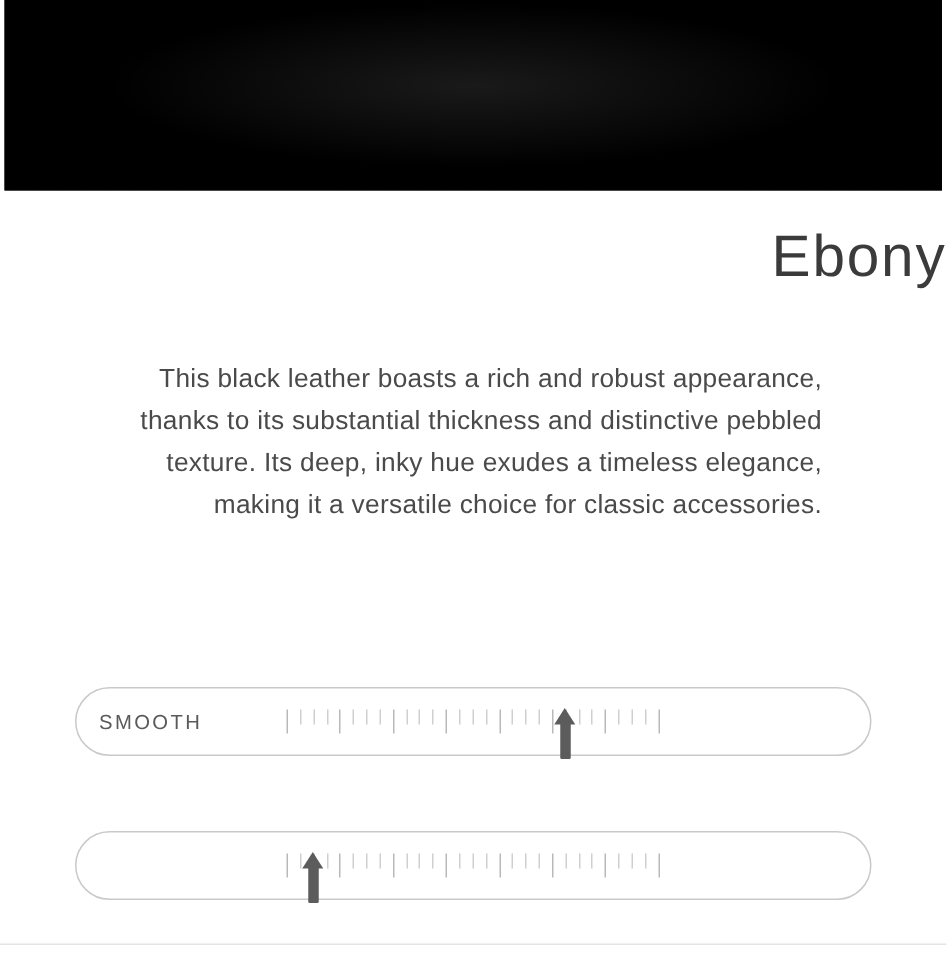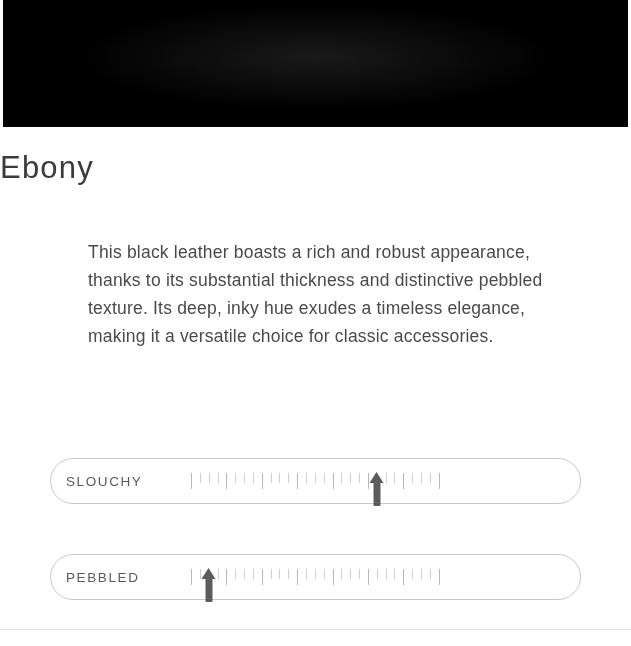--- a/index.html
+++ b/index.html
@@ -66,35 +66,35 @@
       radial-gradient(ellipse at 50% 45%, rgba(255,255,255,0.10) 0%, rgba(255,255,255,0) 55%),
       linear-gradient(to bottom, rgba(0,0,0,0.10) 0%, rgba(0,0,0,0) 25%, rgba(0,0,0,0.18) 100%);
   }
 
   
   .title {
     position: absolute;
     left: 0;
     top: 150px;
     width: 631px;
-    text-align: left;
-    font-size: 31px;
+    text-align: right;
+    font-size: 39px;
     font-weight: 300;
     letter-spacing: 1.2px;
     color: #3b3b3b;
     font-family: "Liberation Sans", sans-serif;
   }
 
   
   .description {
     position: absolute;
     left: 88px;
     top: 238px;
     width: 460px;
-    text-align: left;
+    text-align: right;
     font-size: 17.5px;
     line-height: 28px;
     font-weight: 300;
     letter-spacing: 0.2px;
     color: #4a4a4a;
   }
 
   
   .slider {
     position: absolute;
@@ -188,21 +188,21 @@
     <div class="hero-texture"></div>
     <div class="hero-grain"></div>
     <div class="hero-vignette"></div>
   </div>
 
   <div class="title">Ebony</div>
 
   <div class="description">This black leather boasts a rich and robust appearance, thanks to its substantial thickness and distinctive pebbled texture. Its deep, inky hue exudes a timeless elegance, making it a versatile choice for classic accessories.</div>
 
   <div class="slider" id="slider-firmness">
-    <div class="slider-label left">SLOUCHY</div>
+    <div class="slider-label left">SMOOTH</div>
     <div class="ticks">
         <div class="tick major"></div>
         <div class="tick"></div>
         <div class="tick"></div>
         <div class="tick"></div>
         <div class="tick major"></div>
         <div class="tick"></div>
         <div class="tick"></div>
         <div class="tick"></div>
         <div class="tick major"></div>
@@ -227,21 +227,20 @@
         <div class="tick"></div>
         <div class="tick major"></div>
       </div>
     <div class="marker" style="left: 325.74px; top: 13px;">
       <div class="tip"></div>
       <div class="stem"></div>
     </div>
   </div>
 
   <div class="slider" id="slider-texture">
-    <div class="slider-label left">PEBBLED</div>
     <div class="ticks">
         <div class="tick major"></div>
         <div class="tick"></div>
         <div class="tick"></div>
         <div class="tick"></div>
         <div class="tick major"></div>
         <div class="tick"></div>
         <div class="tick"></div>
         <div class="tick"></div>
         <div class="tick major"></div>

